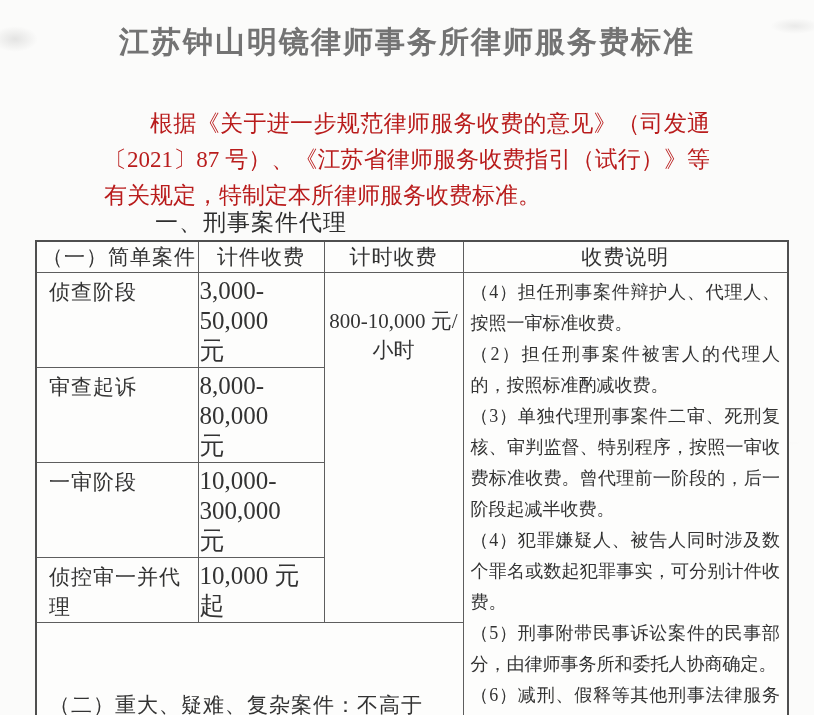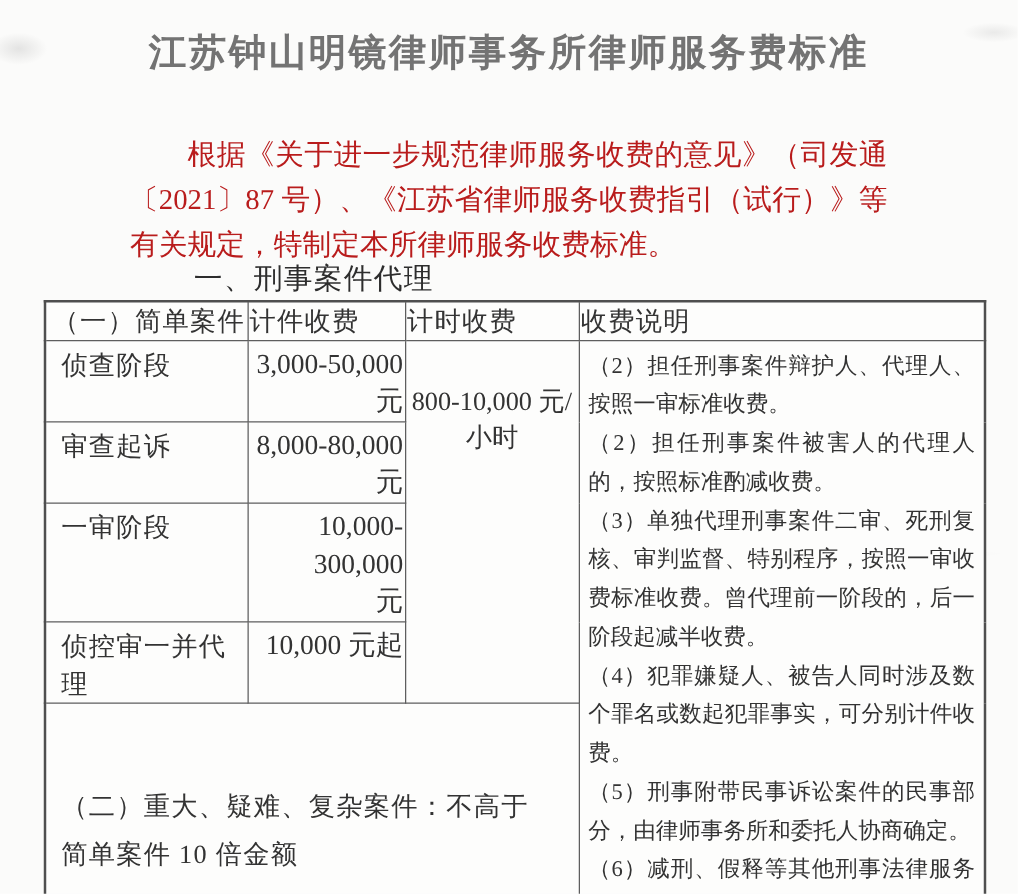--- a/index.html
+++ b/index.html
@@ -48,27 +48,27 @@
     color:#333333;
   }
   tr.hr{height:30px;}
   tr.r1{height:59px;}
   tr.r2{height:59px;}
   tr.r3{height:61px;}
   tr.r4{height:58px;}
   tr.r5{height:204px;}
   th{font-size:21px;font-weight:600;letter-spacing:1px;}
   th.th-c1{text-align:left;padding-left:5px;}
-  th.th-c2,th.th-c3,th.th-c4{text-align:left;margin-left:41px;}
+  th.th-c2,th.th-c3,th.th-c4{text-align:center;margin-left:41px;}
   td.stage{
     font-size:21px;line-height:30px;letter-spacing:1px;
     vertical-align:top;padding:4px 6px 0 12px;
   }
   td.fee{
-    font-size:22px;line-height:30px;text-align:right;
+    font-size:25px;line-height:30px;text-align:left;
     vertical-align:top;padding-top:3px;
   }
   td.hourly{
     font-size:21px;line-height:29px;text-align:center;
     vertical-align:top;padding-top:34px;
   }
   td.notes{
     font-size:18px;line-height:31px;text-align:justify;
     vertical-align:top;padding:4px 7px 4px 7px;
   }
@@ -110,21 +110,21 @@
       <td class="stage">侦查阶段</td>
       <td class="fee">
         <div>3,000-50,000</div>
         <div>元</div>
       </td>
       <td class="hourly" rowspan="4">
         <div>800-10,000 元/</div>
         <div>小时</div>
       </td>
       <td class="notes" rowspan="5">
-        <p>（2）担任刑事案件辩护人、代理人、按照一审标准收费。</p>
+        <p>（4）担任刑事案件辩护人、代理人、按照一审标准收费。</p>
         <p>（2）担任刑事案件被害人的代理人的，按照标准酌减收费。</p>
         <p>（3）单独代理刑事案件二审、死刑复核、审判监督、特别程序，按照一审收费标准收费。曾代理前一阶段的，后一阶段起减半收费。</p>
         <p>（4）犯罪嫌疑人、被告人同时涉及数个罪名或数起犯罪事实，可分别计件收费。</p>
         <p>（5）刑事附带民事诉讼案件的民事部分，由律师事务所和委托人协商确定。</p>
         <p>（6）减刑、假释等其他刑事法律服务可参照一审阶段收费。</p>
       </td>
     </tr>
 
     <tr class="r2">
       <td class="stage">审查起诉</td>

